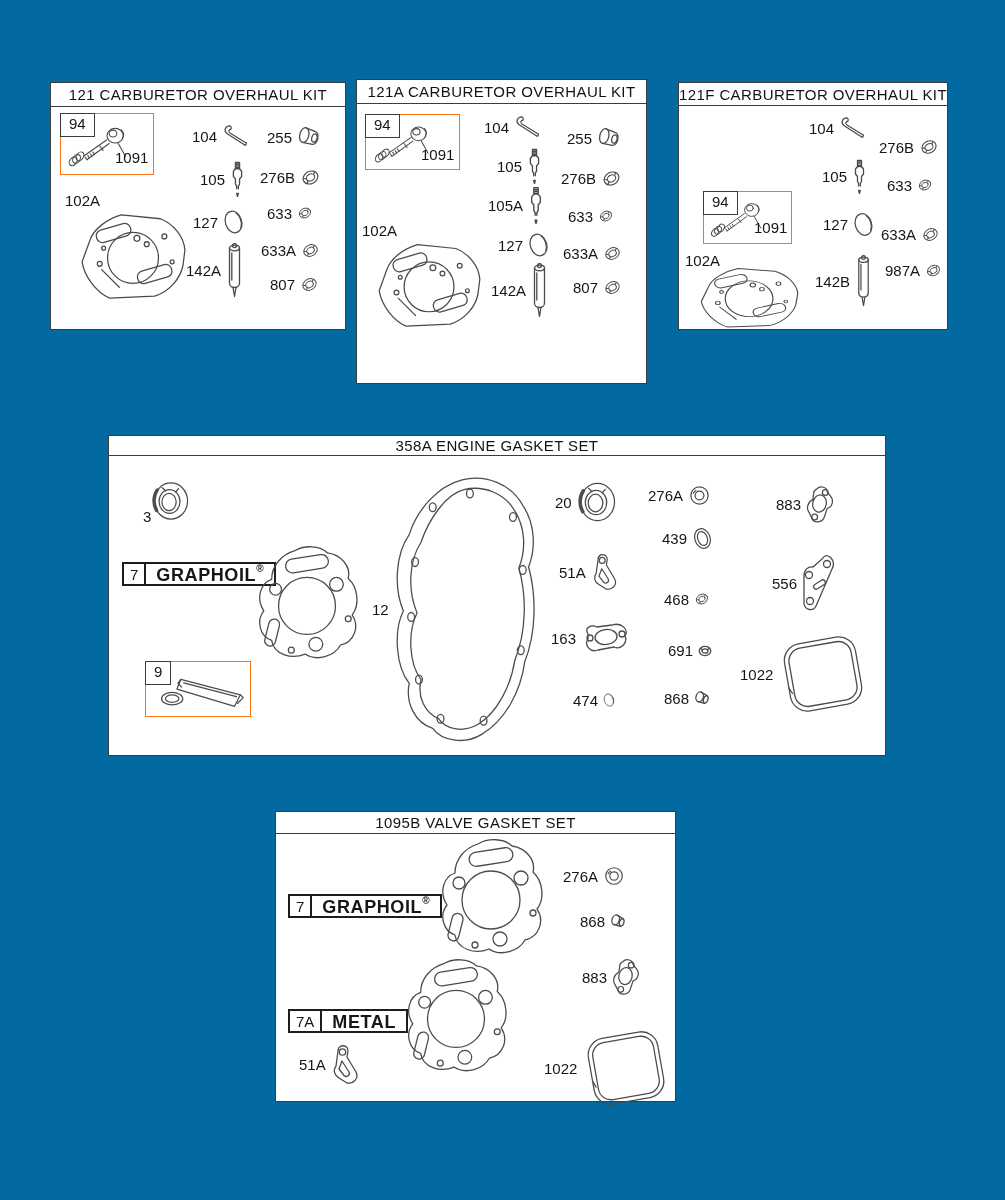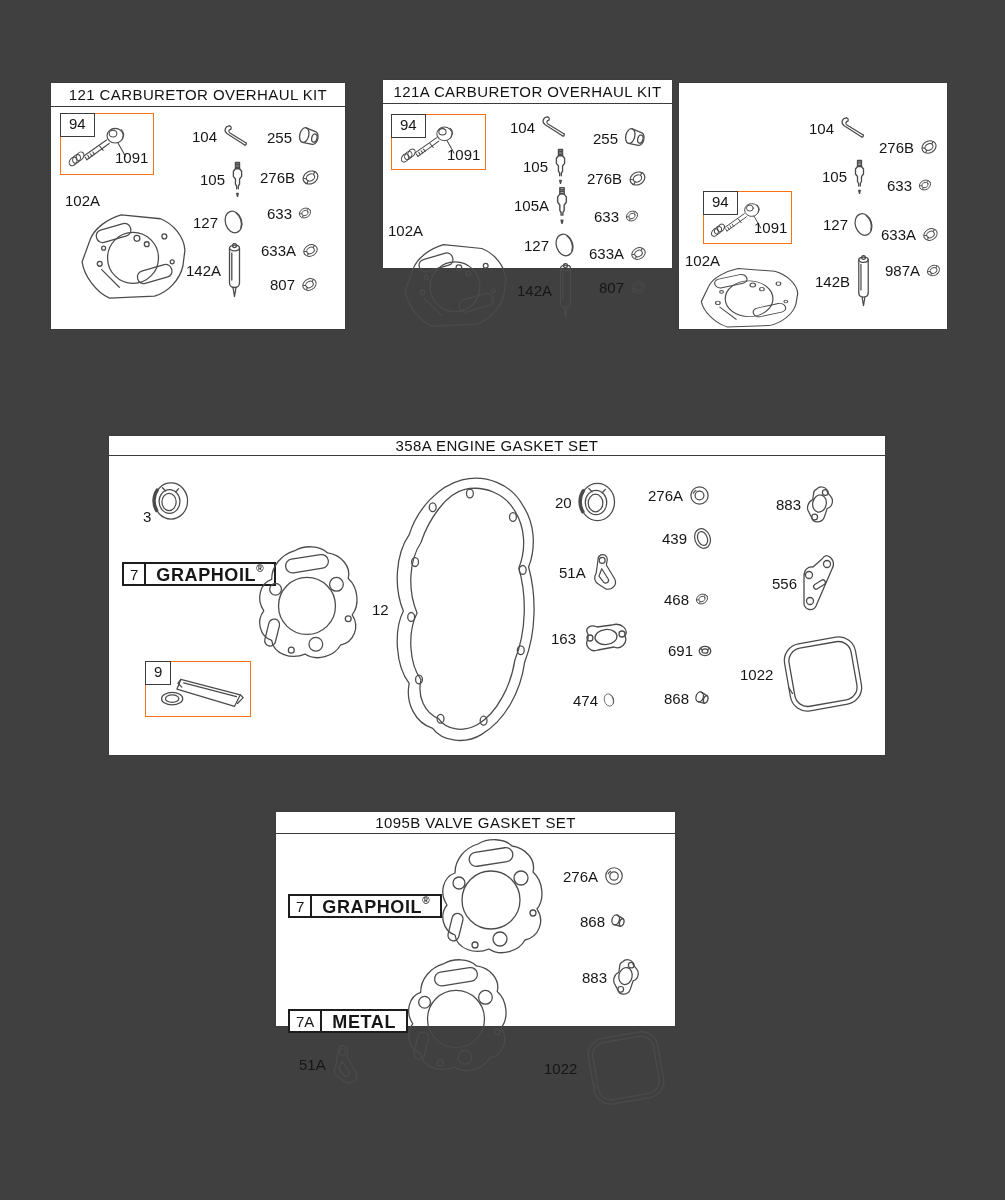--- a/index.html
+++ b/index.html
@@ -1,16 +1,16 @@
 <!DOCTYPE html>
 <html><head>
 <meta charset="utf-8">
 <style>
   html,body{margin:0;padding:0;background:#fff}
-  .canvas{position:relative;width:1005px;height:1200px;background:#404040;
+  .canvas{position:relative;width:1005px;height:1200px;background:#0369a1;
     font-family:"Liberation Sans",sans-serif;color:#161616;overflow:hidden}
   *,*:before,*:after{box-sizing:border-box}
   .panel{position:absolute;border:1px solid #3c3c3c;background:#fff}
   .phead{position:absolute;left:0;right:0;top:0;border-bottom:1px solid #3c3c3c;
     display:flex;align-items:center;justify-content:center;
     font-size:15px;letter-spacing:.4px;white-space:nowrap;color:#131313}
   .part{position:absolute;display:flex;align-items:center;gap:5px}
   .num{font-size:15px;line-height:1;white-space:nowrap}
   .abs{position:absolute}
   svg.icon{display:block;stroke:#4b4b4b;fill:none;stroke-width:1.3;
@@ -263,21 +263,21 @@
         </svg>
     </div>
     <div class="part" style="left:219px;top:192px">
       <span class="num">807</span>
       <svg class="icon" width="19" height="19">
           <use href="#s-ring"></use>
         </svg>
     </div>
   </section>
 
-  <section class="panel" style="left:382px;top:79px;width:291px;height:190px">
+  <section class="panel" style="left:356px;top:79px;width:291px;height:305px">
     <div class="phead" style="height:24px">121A CARBURETOR OVERHAUL KIT</div>
 
     <div class="inset" style="left:8px;top:34px;width:95px;height:56px">
       <span class="ikey">94</span>
       <svg class="icon abs" style="left:3px;top:6px" width="78" height="45">
           <use href="#s-needleasm"></use>
         </svg>
       <span class="num abs" style="left:55px;top:32px">1091</span>
     </div>
 
@@ -343,20 +343,21 @@
     </div>
     <div class="part" style="left:216px;top:198px">
       <span class="num">807</span>
       <svg class="icon" width="19" height="19">
           <use href="#s-ring"></use>
         </svg>
     </div>
   </section>
 
   <section class="panel" style="left:678px;top:82px;width:270px;height:248px">
+    <div class="phead" style="height:23px">121F CARBURETOR OVERHAUL KIT</div>
 
     <div class="part" style="left:130px;top:32px">
       <span class="num">104</span>
       <svg class="icon" width="28" height="26">
           <use href="#s-hook"></use>
         </svg>
     </div>
     <div class="part" style="left:200px;top:54px">
       <span class="num">276B</span>
       <svg class="icon" width="20" height="20">
@@ -517,21 +518,21 @@
         </svg>
     </div>
     <div class="part" style="left:555px;top:254px">
       <span class="num">868</span>
       <svg class="icon" width="19" height="16">
           <use href="#s-plug"></use>
         </svg>
     </div>
   </section>
 
-  <section class="panel" style="left:275px;top:811px;width:401px;height:216px">
+  <section class="panel" style="left:275px;top:811px;width:401px;height:291px">
     <div class="phead" style="height:22px">1095B VALVE GASKET SET</div>
 
     <svg class="icon abs" style="left:160px;top:25px" width="110" height="120">
         <use href="#s-headgasket"></use>
       </svg>
 
     <div class="tag" style="left:12px;top:82px">
       <span class="tkey">7</span>
       <span class="tname">
           <span>GRAPHOIL</span>

